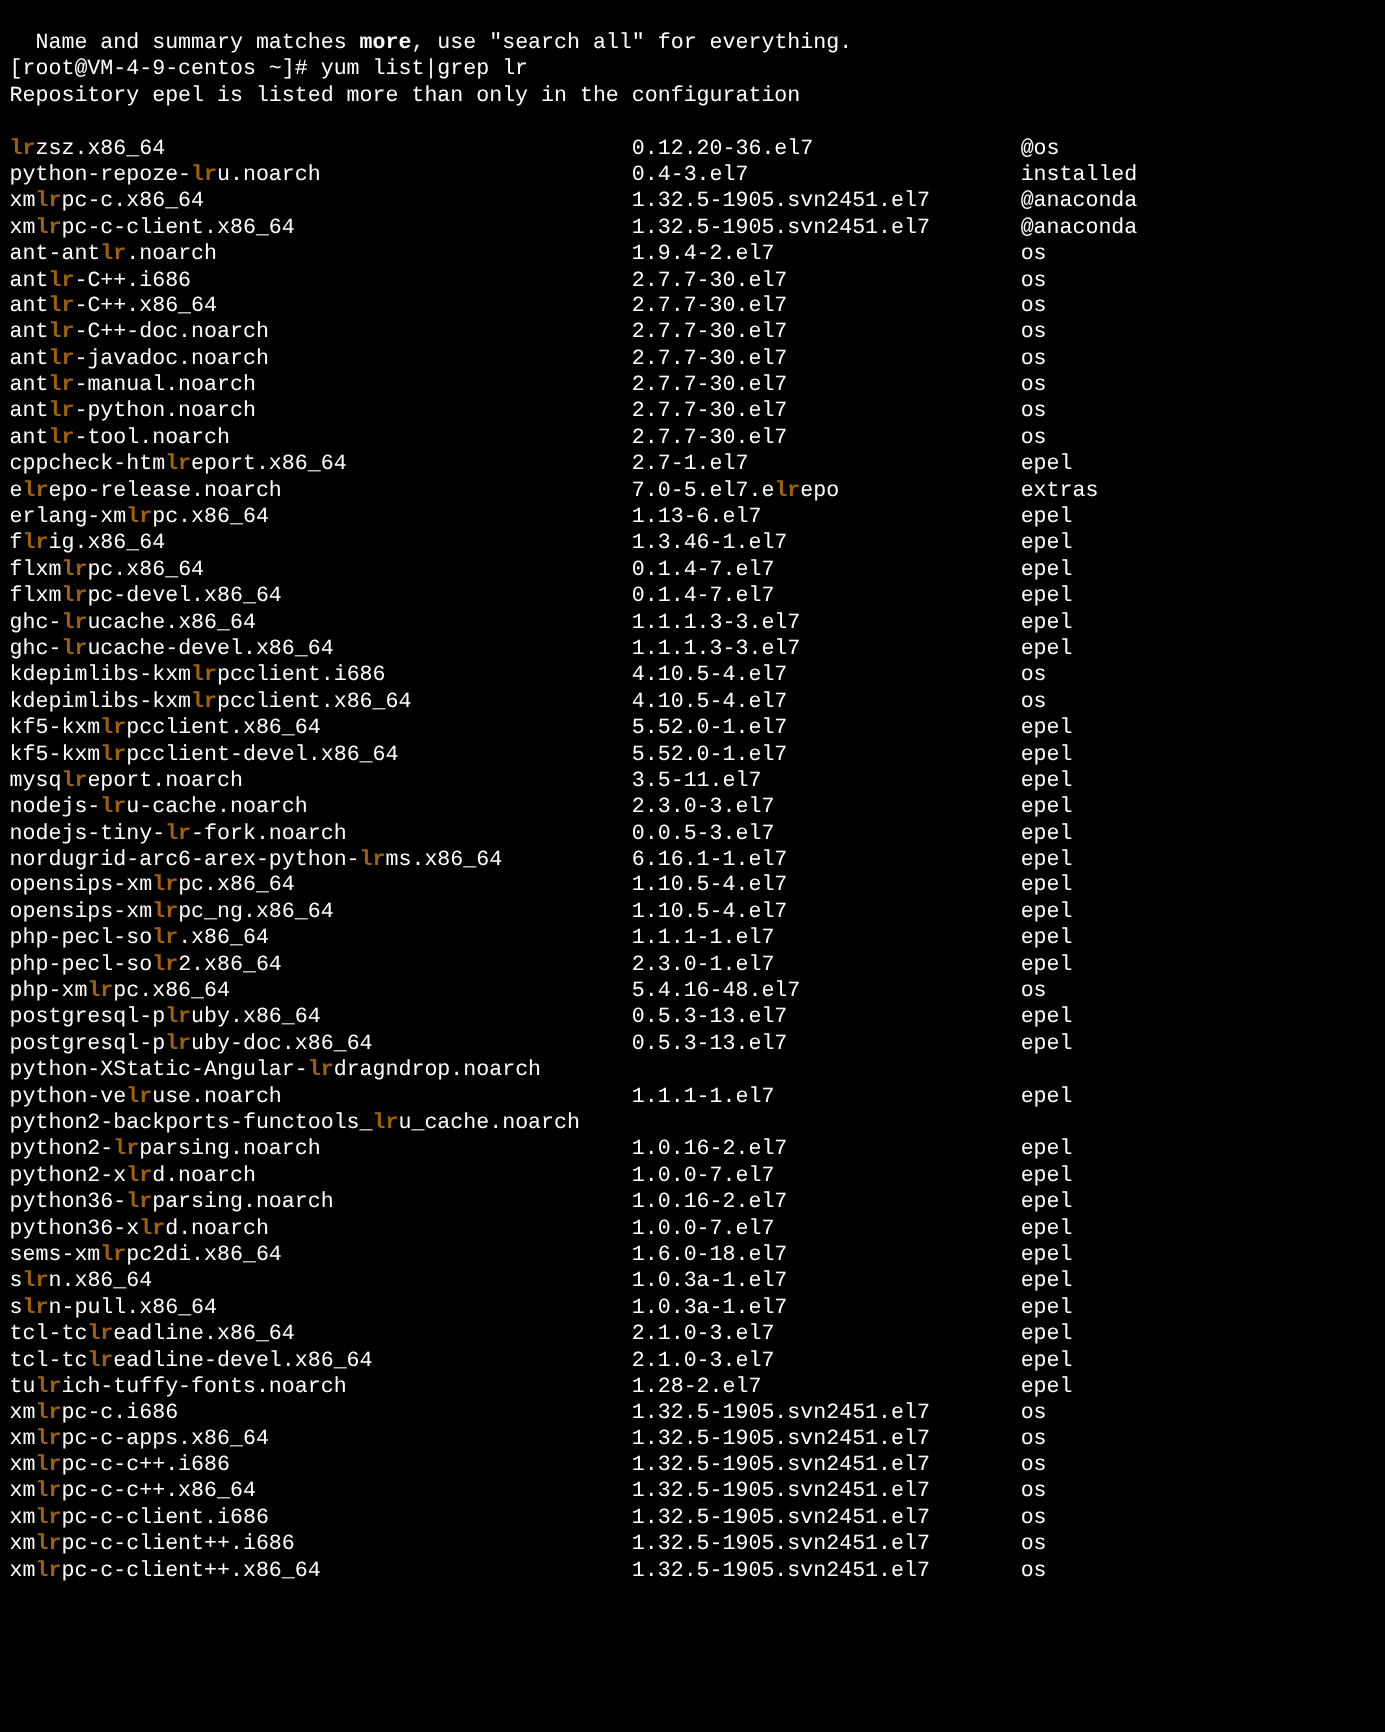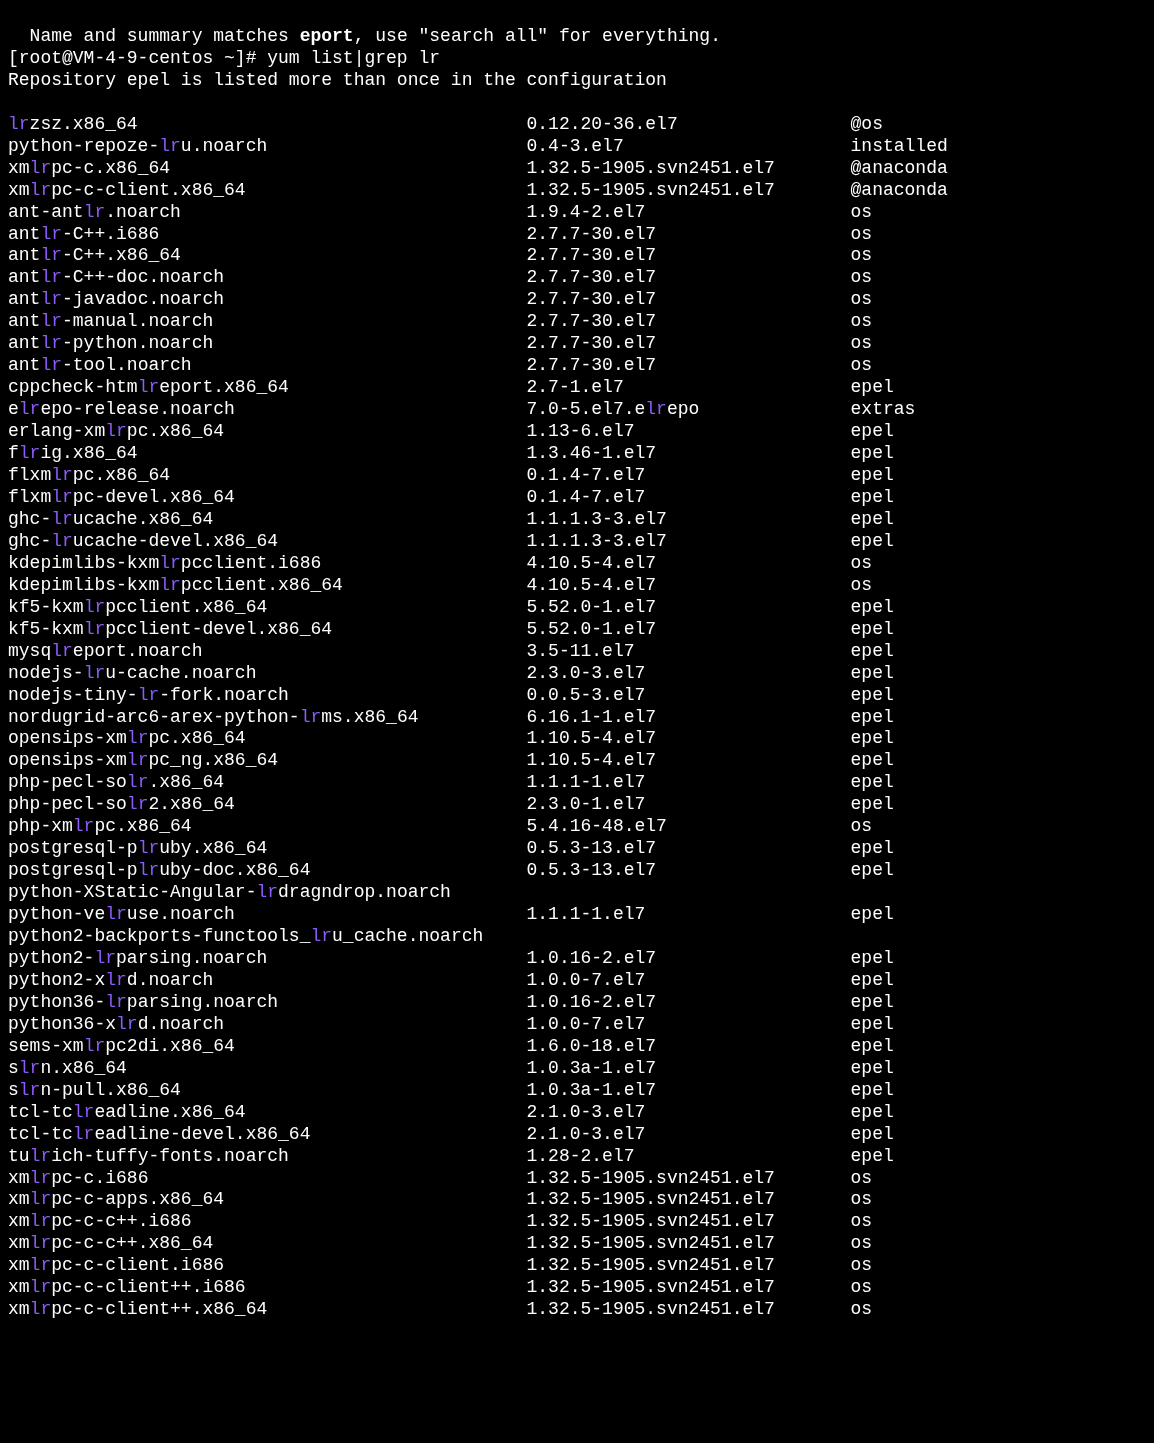--- a/index.html
+++ b/index.html
@@ -1,21 +1,21 @@
 <!DOCTYPE html>
 <html><head>
 <meta charset="utf-8">
 <style>
   html,body{margin:0;padding:0;background:#000;color:#fff;font-family:Consolas,Menlo,Monaco,"Liberation Mono","Courier New",monospace;font-size:18px;line-height:1.22}
   .term{padding:4px 8px;white-space:pre}
-  .hl{color:#8b5cf6;font-weight:normal}
+  .hl{color:#a16207;font-weight:bold}
   .b{font-weight:bold}
   .line{display:flex}
   .col-name{flex:0 0 48ch}
   .col-ver{flex:0 0 30ch}
   .col-repo{flex:1 1 auto}
 </style>
 </head>
 <body>
 <div class="term">
-<div id="preamble"><div>  Name and summary matches <span class="b">eport</span>, use "search all" for everything.</div><div>[root@VM-4-9-centos ~]# yum list|grep lr</div><div>Repository epel is listed more than once in the configuration</div></div>
+<div id="preamble"><div>  Name and summary matches <span class="b">more</span>, use "search all" for everything.</div><div>[root@VM-4-9-centos ~]# yum list|grep lr</div><div>Repository epel is listed more than only in the configuration</div></div>
 <div id="rows"><div class="line"><span class="col-name"><span class="hl">lr</span>zsz.x86_64</span><span class="col-ver">0.12.20-36.el7</span><span class="col-repo">@os</span></div><div class="line"><span class="col-name">python-repoze-<span class="hl">lr</span>u.noarch</span><span class="col-ver">0.4-3.el7</span><span class="col-repo">installed</span></div><div class="line"><span class="col-name">xm<span class="hl">lr</span>pc-c.x86_64</span><span class="col-ver">1.32.5-1905.svn2451.el7</span><span class="col-repo">@anaconda</span></div><div class="line"><span class="col-name">xm<span class="hl">lr</span>pc-c-client.x86_64</span><span class="col-ver">1.32.5-1905.svn2451.el7</span><span class="col-repo">@anaconda</span></div><div class="line"><span class="col-name">ant-ant<span class="hl">lr</span>.noarch</span><span class="col-ver">1.9.4-2.el7</span><span class="col-repo">os</span></div><div class="line"><span class="col-name">ant<span class="hl">lr</span>-C++.i686</span><span class="col-ver">2.7.7-30.el7</span><span class="col-repo">os</span></div><div class="line"><span class="col-name">ant<span class="hl">lr</span>-C++.x86_64</span><span class="col-ver">2.7.7-30.el7</span><span class="col-repo">os</span></div><div class="line"><span class="col-name">ant<span class="hl">lr</span>-C++-doc.noarch</span><span class="col-ver">2.7.7-30.el7</span><span class="col-repo">os</span></div><div class="line"><span class="col-name">ant<span class="hl">lr</span>-javadoc.noarch</span><span class="col-ver">2.7.7-30.el7</span><span class="col-repo">os</span></div><div class="line"><span class="col-name">ant<span class="hl">lr</span>-manual.noarch</span><span class="col-ver">2.7.7-30.el7</span><span class="col-repo">os</span></div><div class="line"><span class="col-name">ant<span class="hl">lr</span>-python.noarch</span><span class="col-ver">2.7.7-30.el7</span><span class="col-repo">os</span></div><div class="line"><span class="col-name">ant<span class="hl">lr</span>-tool.noarch</span><span class="col-ver">2.7.7-30.el7</span><span class="col-repo">os</span></div><div class="line"><span class="col-name">cppcheck-htm<span class="hl">lr</span>eport.x86_64</span><span class="col-ver">2.7-1.el7</span><span class="col-repo">epel</span></div><div class="line"><span class="col-name">e<span class="hl">lr</span>epo-release.noarch</span><span class="col-ver">7.0-5.el7.e<span class="hl">lr</span>epo</span><span class="col-repo">extras</span></div><div class="line"><span class="col-name">erlang-xm<span class="hl">lr</span>pc.x86_64</span><span class="col-ver">1.13-6.el7</span><span class="col-repo">epel</span></div><div class="line"><span class="col-name">f<span class="hl">lr</span>ig.x86_64</span><span class="col-ver">1.3.46-1.el7</span><span class="col-repo">epel</span></div><div class="line"><span class="col-name">flxm<span class="hl">lr</span>pc.x86_64</span><span class="col-ver">0.1.4-7.el7</span><span class="col-repo">epel</span></div><div class="line"><span class="col-name">flxm<span class="hl">lr</span>pc-devel.x86_64</span><span class="col-ver">0.1.4-7.el7</span><span class="col-repo">epel</span></div><div class="line"><span class="col-name">ghc-<span class="hl">lr</span>ucache.x86_64</span><span class="col-ver">1.1.1.3-3.el7</span><span class="col-repo">epel</span></div><div class="line"><span class="col-name">ghc-<span class="hl">lr</span>ucache-devel.x86_64</span><span class="col-ver">1.1.1.3-3.el7</span><span class="col-repo">epel</span></div><div class="line"><span class="col-name">kdepimlibs-kxm<span class="hl">lr</span>pcclient.i686</span><span class="col-ver">4.10.5-4.el7</span><span class="col-repo">os</span></div><div class="line"><span class="col-name">kdepimlibs-kxm<span class="hl">lr</span>pcclient.x86_64</span><span class="col-ver">4.10.5-4.el7</span><span class="col-repo">os</span></div><div class="line"><span class="col-name">kf5-kxm<span class="hl">lr</span>pcclient.x86_64</span><span class="col-ver">5.52.0-1.el7</span><span class="col-repo">epel</span></div><div class="line"><span class="col-name">kf5-kxm<span class="hl">lr</span>pcclient-devel.x86_64</span><span class="col-ver">5.52.0-1.el7</span><span class="col-repo">epel</span></div><div class="line"><span class="col-name">mysq<span class="hl">lr</span>eport.noarch</span><span class="col-ver">3.5-11.el7</span><span class="col-repo">epel</span></div><div class="line"><span class="col-name">nodejs-<span class="hl">lr</span>u-cache.noarch</span><span class="col-ver">2.3.0-3.el7</span><span class="col-repo">epel</span></div><div class="line"><span class="col-name">nodejs-tiny-<span class="hl">lr</span>-fork.noarch</span><span class="col-ver">0.0.5-3.el7</span><span class="col-repo">epel</span></div><div class="line"><span class="col-name">nordugrid-arc6-arex-python-<span class="hl">lr</span>ms.x86_64</span><span class="col-ver">6.16.1-1.el7</span><span class="col-repo">epel</span></div><div class="line"><span class="col-name">opensips-xm<span class="hl">lr</span>pc.x86_64</span><span class="col-ver">1.10.5-4.el7</span><span class="col-repo">epel</span></div><div class="line"><span class="col-name">opensips-xm<span class="hl">lr</span>pc_ng.x86_64</span><span class="col-ver">1.10.5-4.el7</span><span class="col-repo">epel</span></div><div class="line"><span class="col-name">php-pecl-so<span class="hl">lr</span>.x86_64</span><span class="col-ver">1.1.1-1.el7</span><span class="col-repo">epel</span></div><div class="line"><span class="col-name">php-pecl-so<span class="hl">lr</span>2.x86_64</span><span class="col-ver">2.3.0-1.el7</span><span class="col-repo">epel</span></div><div class="line"><span class="col-name">php-xm<span class="hl">lr</span>pc.x86_64</span><span class="col-ver">5.4.16-48.el7</span><span class="col-repo">os</span></div><div class="line"><span class="col-name">postgresql-p<span class="hl">lr</span>uby.x86_64</span><span class="col-ver">0.5.3-13.el7</span><span class="col-repo">epel</span></div><div class="line"><span class="col-name">postgresql-p<span class="hl">lr</span>uby-doc.x86_64</span><span class="col-ver">0.5.3-13.el7</span><span class="col-repo">epel</span></div><div class="line"><span class="col-name">python-XStatic-Angular-<span class="hl">lr</span>dragndrop.noarch</span><span class="col-ver"></span><span class="col-repo"></span></div><div class="line"><span class="col-name">python-ve<span class="hl">lr</span>use.noarch</span><span class="col-ver">1.1.1-1.el7</span><span class="col-repo">epel</span></div><div class="line"><span class="col-name">python2-backports-functools_<span class="hl">lr</span>u_cache.noarch</span><span class="col-ver"></span><span class="col-repo"></span></div><div class="line"><span class="col-name">python2-<span class="hl">lr</span>parsing.noarch</span><span class="col-ver">1.0.16-2.el7</span><span class="col-repo">epel</span></div><div class="line"><span class="col-name">python2-x<span class="hl">lr</span>d.noarch</span><span class="col-ver">1.0.0-7.el7</span><span class="col-repo">epel</span></div><div class="line"><span class="col-name">python36-<span class="hl">lr</span>parsing.noarch</span><span class="col-ver">1.0.16-2.el7</span><span class="col-repo">epel</span></div><div class="line"><span class="col-name">python36-x<span class="hl">lr</span>d.noarch</span><span class="col-ver">1.0.0-7.el7</span><span class="col-repo">epel</span></div><div class="line"><span class="col-name">sems-xm<span class="hl">lr</span>pc2di.x86_64</span><span class="col-ver">1.6.0-18.el7</span><span class="col-repo">epel</span></div><div class="line"><span class="col-name">s<span class="hl">lr</span>n.x86_64</span><span class="col-ver">1.0.3a-1.el7</span><span class="col-repo">epel</span></div><div class="line"><span class="col-name">s<span class="hl">lr</span>n-pull.x86_64</span><span class="col-ver">1.0.3a-1.el7</span><span class="col-repo">epel</span></div><div class="line"><span class="col-name">tcl-tc<span class="hl">lr</span>eadline.x86_64</span><span class="col-ver">2.1.0-3.el7</span><span class="col-repo">epel</span></div><div class="line"><span class="col-name">tcl-tc<span class="hl">lr</span>eadline-devel.x86_64</span><span class="col-ver">2.1.0-3.el7</span><span class="col-repo">epel</span></div><div class="line"><span class="col-name">tu<span class="hl">lr</span>ich-tuffy-fonts.noarch</span><span class="col-ver">1.28-2.el7</span><span class="col-repo">epel</span></div><div class="line"><span class="col-name">xm<span class="hl">lr</span>pc-c.i686</span><span class="col-ver">1.32.5-1905.svn2451.el7</span><span class="col-repo">os</span></div><div class="line"><span class="col-name">xm<span class="hl">lr</span>pc-c-apps.x86_64</span><span class="col-ver">1.32.5-1905.svn2451.el7</span><span class="col-repo">os</span></div><div class="line"><span class="col-name">xm<span class="hl">lr</span>pc-c-c++.i686</span><span class="col-ver">1.32.5-1905.svn2451.el7</span><span class="col-repo">os</span></div><div class="line"><span class="col-name">xm<span class="hl">lr</span>pc-c-c++.x86_64</span><span class="col-ver">1.32.5-1905.svn2451.el7</span><span class="col-repo">os</span></div><div class="line"><span class="col-name">xm<span class="hl">lr</span>pc-c-client.i686</span><span class="col-ver">1.32.5-1905.svn2451.el7</span><span class="col-repo">os</span></div><div class="line"><span class="col-name">xm<span class="hl">lr</span>pc-c-client++.i686</span><span class="col-ver">1.32.5-1905.svn2451.el7</span><span class="col-repo">os</span></div><div class="line"><span class="col-name">xm<span class="hl">lr</span>pc-c-client++.x86_64</span><span class="col-ver">1.32.5-1905.svn2451.el7</span><span class="col-repo">os</span></div></div>
 </div>
 
 </body></html>

